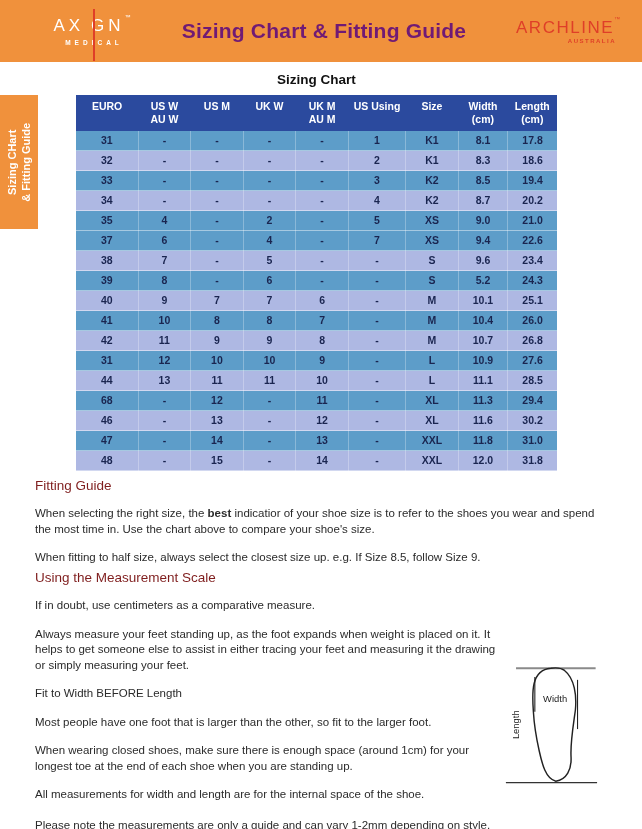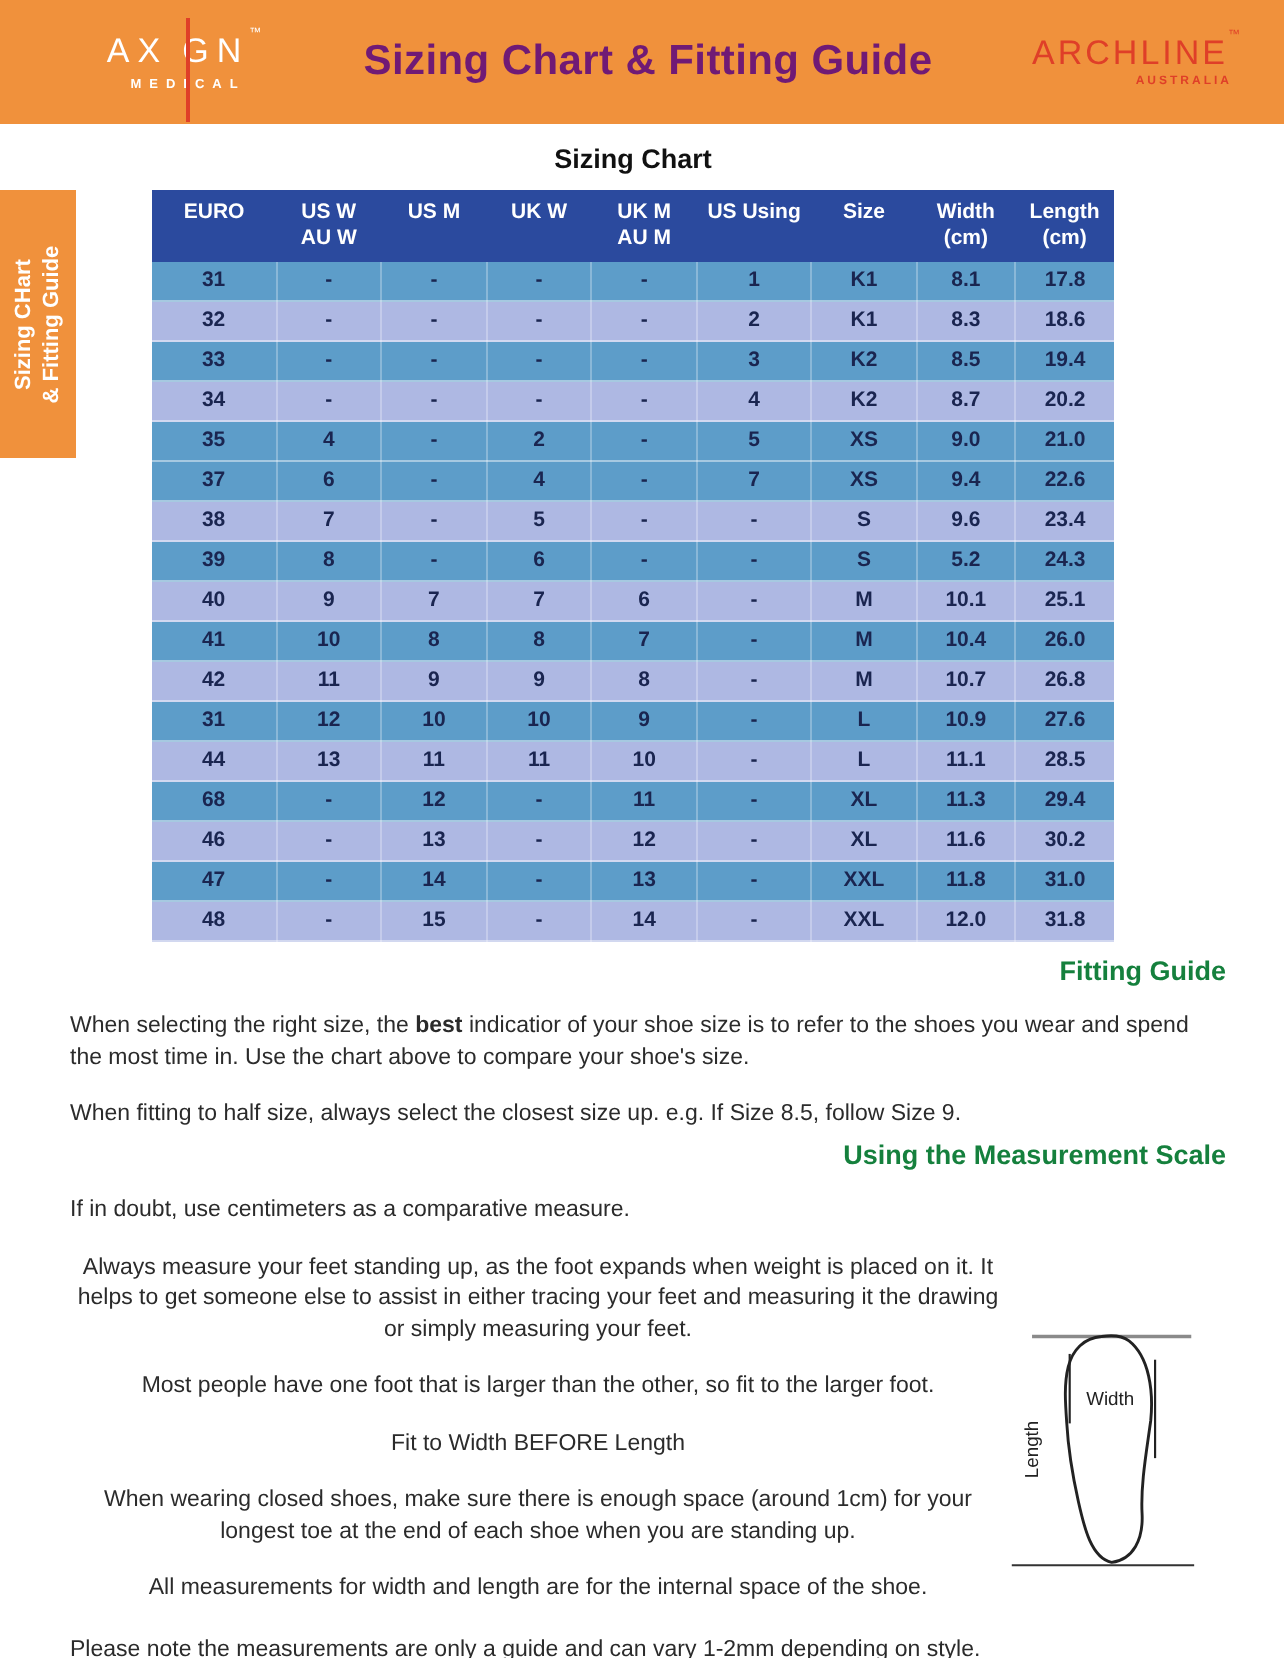--- a/index.html
+++ b/index.html
@@ -52,26 +52,26 @@
   .size-table td:last-child{border-right:none;}
   .size-table tr.row-teal td{background:var(--row-teal);}
   .size-table tr.row-light td{background:var(--row-peri);}
   .size-table col.c-euro{width:13%;}
   .size-table col.c-std{width:11%;}
   .size-table col.c-kids{width:12%;}
   .size-table col.c-sm{width:10.33%;}
 
   
   .section{position:absolute;left:35px;width:578px;color:#2b2b2b;}
-  .section h3{text-align:right;font-size:13.5px;font-weight:700;color:#15803d;margin-bottom:13px;}
+  .section h3{text-align:left;font-size:13.5px;font-weight:400;color:#7f1d1d;margin-bottom:13px;}
   .section p{font-size:11.5px;line-height:1.35;margin-bottom:13px;}
   #fitting-section{top:478px;}
   #measure-section{top:570px;}
   .measure-flex{display:flex;align-items:flex-start;}
-  .measure-left{width:468px;text-align:center;}
+  .measure-left{width:468px;}
   .measure-right{width:110px;flex:1;display:flex;justify-content:flex-end;padding-top:8px;}
   .last-para{margin-top:2px;width:585px;}
 
   
   .foot-svg text{font-family:"Liberation Sans","DejaVu Sans",sans-serif;font-size:13px;fill:#222;}
 </style>
 </head>
 <body>
 
 <div class="page">
@@ -322,22 +322,22 @@
     <p><span>When selecting the right size, the </span><b>best</b><span> indicatior of your shoe size is to refer to the shoes you wear and spend the most time in. Use the chart above to compare your shoe's size.</span></p>
     <p>When fitting to half size, always select the closest size up. e.g. If Size 8.5, follow Size 9.</p>
   </div>
 
   <div class="section" id="measure-section">
     <h3>Using the Measurement Scale</h3>
     <p>If in doubt, use centimeters as a comparative measure.</p>
     <div class="measure-flex">
       <div class="measure-left">
         <p>Always measure your feet standing up, as the foot expands when weight is placed on it. It helps to get someone else to assist in either tracing your feet and measuring it the drawing or simply measuring your feet.</p>
+        <p>Fit to Width BEFORE Length</p>
         <p>Most people have one foot that is larger than the other, so fit to the larger foot.</p>
-        <p>Fit to Width BEFORE Length</p>
         <p>When wearing closed shoes, make sure there is enough space (around 1cm) for your longest toe at the end of each shoe when you are standing up.</p>
         <p>All measurements for width and length are for the internal space of the shoe.</p>
       </div>
       <div class="measure-right">
         <svg class="foot-svg" width="152" height="178" viewBox="0 0 152 178">
 
           <line x1="18" y1="12" x2="128" y2="12" stroke="#8a8a8a" stroke-width="2.5"></line>
 
           <line x1="4" y1="170" x2="130" y2="170" stroke="#333" stroke-width="1.5"></line>
 

